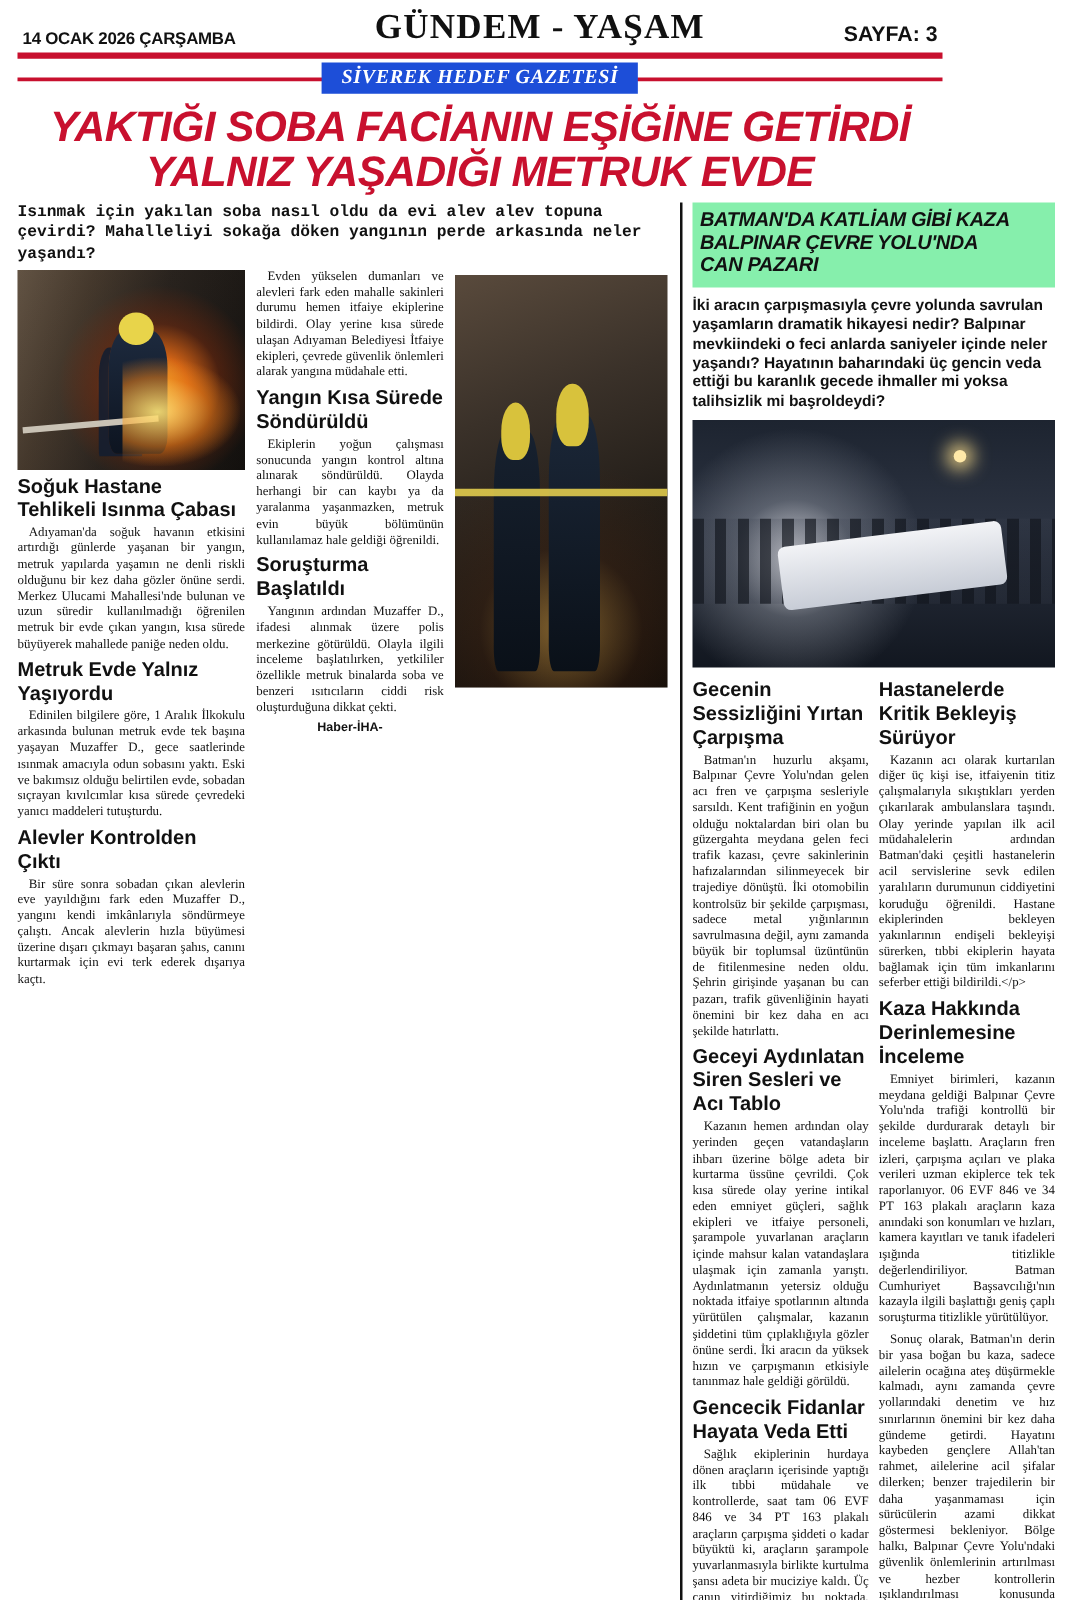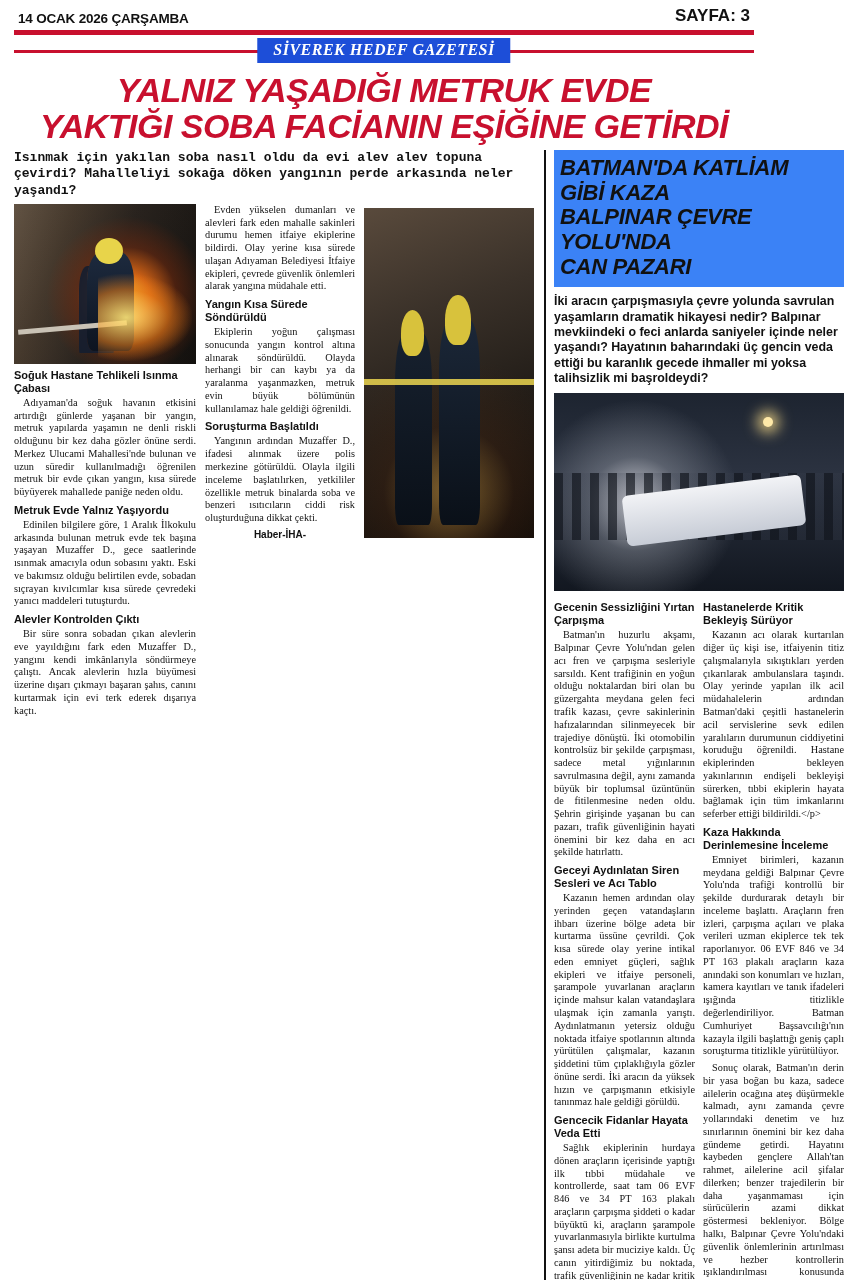--- a/index.html
+++ b/index.html
@@ -183,21 +183,21 @@
   }
   .photo-smoke .helmet {
     position:absolute; top:-12%; left:16%;
     width:62%; height:24%;
     background:#d8c23c; border-radius:50% 50% 40% 40%;
   }
 
   h3.sub {
     font-family: "Liberation Sans", sans-serif;
     font-weight: bold;
-    font-size: 11px;
+    font-size: 16px;
     line-height: 1.18;
     margin: 5px 0 2px 0;
   }
   p.body {
     font-family: "Liberation Serif", serif;
     font-size: 10.3px;
     line-height: 1.24;
     text-align: justify;
     margin: 0 0 4px 0;
     text-indent: 9px;
@@ -205,25 +205,25 @@
   .byline {
     font-family: "Liberation Sans", sans-serif;
     font-weight: bold;
     font-size: 10px;
     text-align: center;
     margin-top: 3px;
   }
 
   
   .right-headline {
-    background: #3b82f6;
+    background: #86efac;
     font-family: "Liberation Sans", sans-serif;
     font-weight: bold;
     font-style: italic;
-    font-size: 22px;
+    font-size: 16px;
     line-height: 1.12;
     color: #111;
     padding: 6px 6px 8px 6px;
     letter-spacing: -0.3px;
   }
   .right-deck {
     font-family: "Liberation Sans", sans-serif;
     font-weight: bold;
     font-size: 12.4px;
     line-height: 1.24;
@@ -260,30 +260,31 @@
   }
   .rcol { width: 142px; }
 </style>
 </head>
 <body>
 
 <div class="page">
 
   <div class="masthead">
     <div class="masthead-date">14 OCAK 2026 ÇARŞAMBA</div>
+    <div class="masthead-title">GÜNDEM - YAŞAM</div>
     <div class="masthead-page">SAYFA: 3</div>
   </div>
   <div class="rule-red-thick"></div>
   <div class="banner-row">
     <div class="banner-badge">SİVEREK HEDEF GAZETESİ</div>
   </div>
 
   <div class="main-headline">
+    <div>YAKTIĞI SOBA FACİANIN EŞİĞİNE GETİRDİ</div>
     <div>YALNIZ YAŞADIĞI METRUK EVDE</div>
-    <div>YAKTIĞI SOBA FACİANIN EŞİĞİNE GETİRDİ</div>
   </div>
 
   <div class="top-zone">
 
     <div class="left-block">
       <div class="deck">Isınmak için yakılan soba nasıl oldu da evi alev alev topuna çevirdi? Mahalleliyi sokağa döken yangının perde arkasında neler yaşandı?</div>
 
       <div class="twocol">
         <div class="col-a">
           <div class="photo photo-fire">

